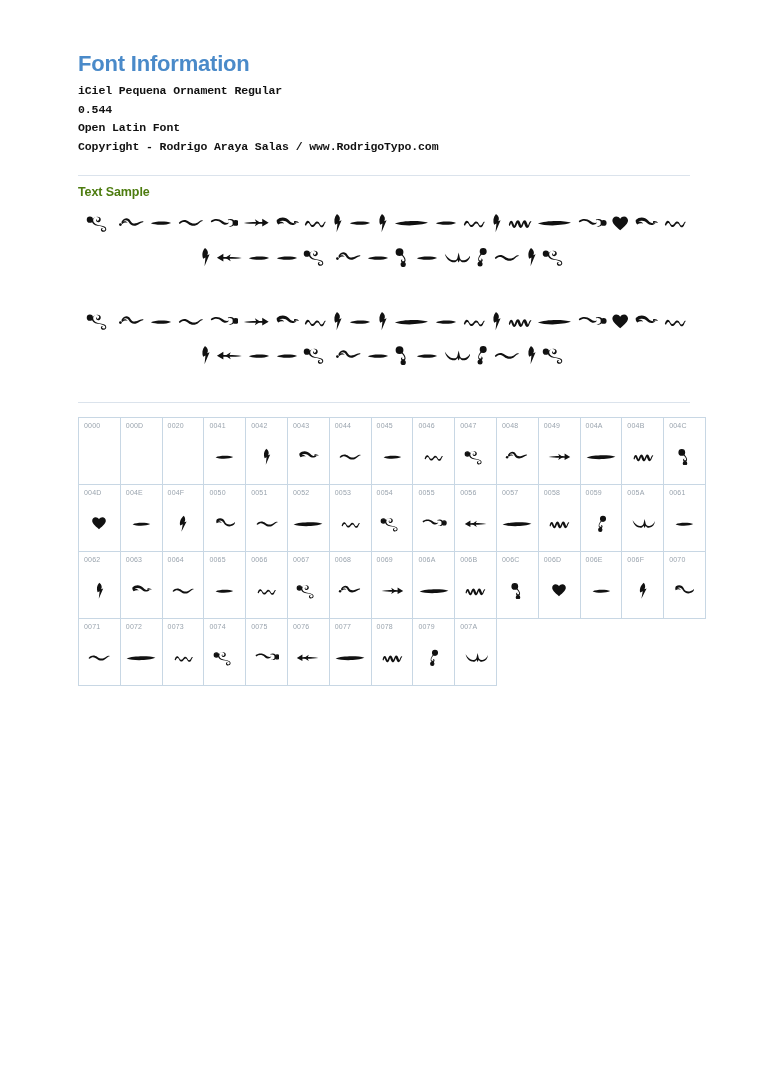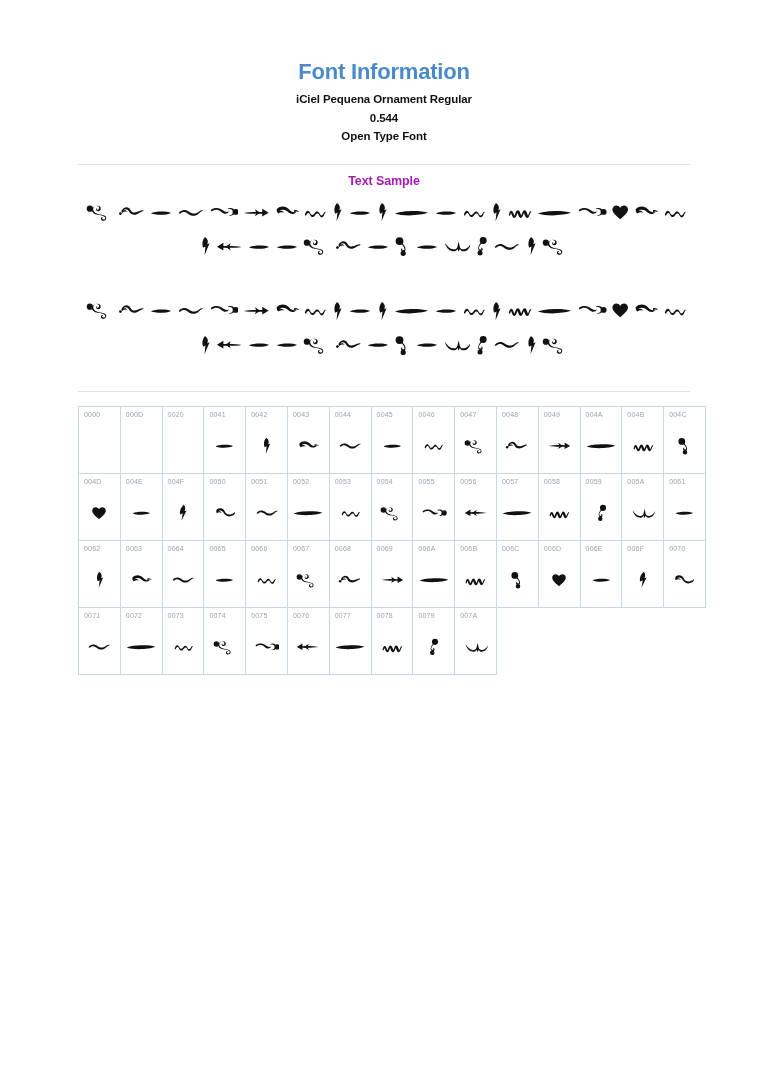--- a/index.html
+++ b/index.html
@@ -17,54 +17,54 @@
   .page {
     position: absolute;
     left: 0; top: 0;
     width: 768px;
     height: 1087px;
     background: #fff;
   }
   .content {
     position: absolute;
     left: 78px;
-    top: 60px;
+    top: 52px;
     width: 612px;
-    text-align: center;
   }
   .doc-title {
     font-size: 22px;
     font-weight: bold;
     color: #4a8ac9;
     letter-spacing: -0.2px;
     margin: 0 0 6px 0;
     line-height: 1.1;
   }
   .info-list {
     margin: 0;
     padding: 0;
     list-style: none;
+    font-family: Liberation Mono, monospace;
   }
   .info-line {
     font-size: 11.5px;
     font-weight: bold;
     color: #111111;
     line-height: 1.62;
     letter-spacing: -0.1px;
   }
   .rule {
     border-top: 1px solid #dbe3ec;
     height: 0;
     font-size: 0;
     line-height: 0;
   }
   .section-heading {
     font-size: 12.5px;
     font-weight: bold;
-    color: #a21caf;
+    color: #4d7c0f;
     margin: 0;
     letter-spacing: -0.1px;
   }
   .sec-text-sample { margin-top: 18px; }
   .sec-text-sample .section-heading { padding-top: 9px; }
 
   .sample-block {
     margin-top: 14px;
     text-align: center;
     padding: 0 6px;
@@ -135,21 +135,22 @@
 <body>
 
 <div class="page">
   <div class="content">
 
     <h1 class="doc-title">Font Information</h1>
 
     <ul class="info-list">
         <li class="info-line">iCiel Pequena Ornament Regular</li>
         <li class="info-line">0.544</li>
-        <li class="info-line">Open Type Font</li>
+        <li class="info-line">Open Latin Font</li>
+        <li class="info-line">Copyright - Rodrigo Araya Salas / www.RodrigoTypo.com</li>
       </ul>
 
     <div class="sec-text-sample">
       <div class="rule"></div>
       <h2 class="section-heading">Text Sample</h2>
       <div>
           <div class="sample-block">
             <div class="sample-line"><span class="orn"><svg width="27.6" height="18.400000000000002" viewBox="0 0 30 20">
                   <path d="M9 4.2 C12.5 1.6, 16.5 3.2, 16 6.4 C15.6 8.8, 13 9.6, 11.4 8.2 C10.4 7.2, 10.8 5.8, 12 5.4 C11.2 6.6, 11.8 7.6, 12.8 7.4 C14.2 7.1, 14.8 5.4, 13.8 4.2 C12.4 2.6, 9.6 3, 8.4 5 C7.2 7, 8 9.4, 10.4 10.8 C13.6 12.6, 17.8 12, 20.6 14 C22.8 15.6, 22.4 18.4, 19.8 19.2 C17.8 19.8, 16 18.6, 16.2 16.8 C16.4 15.4, 17.8 14.8, 18.8 15.6 C17.8 15.6, 17.2 16.4, 17.6 17.2 C18.2 18.4, 20.2 18.4, 20.8 17 C21.4 15.6, 20 14.4, 17.8 13.8 C14.6 12.9, 10.4 13.2, 8 11 C5.4 8.6, 5.8 5.8, 9 4.2 Z"></path>
                   <circle cx="4.2" cy="6.2" r="2.6" fill="none" stroke="#111" stroke-width="1.6"></circle>

